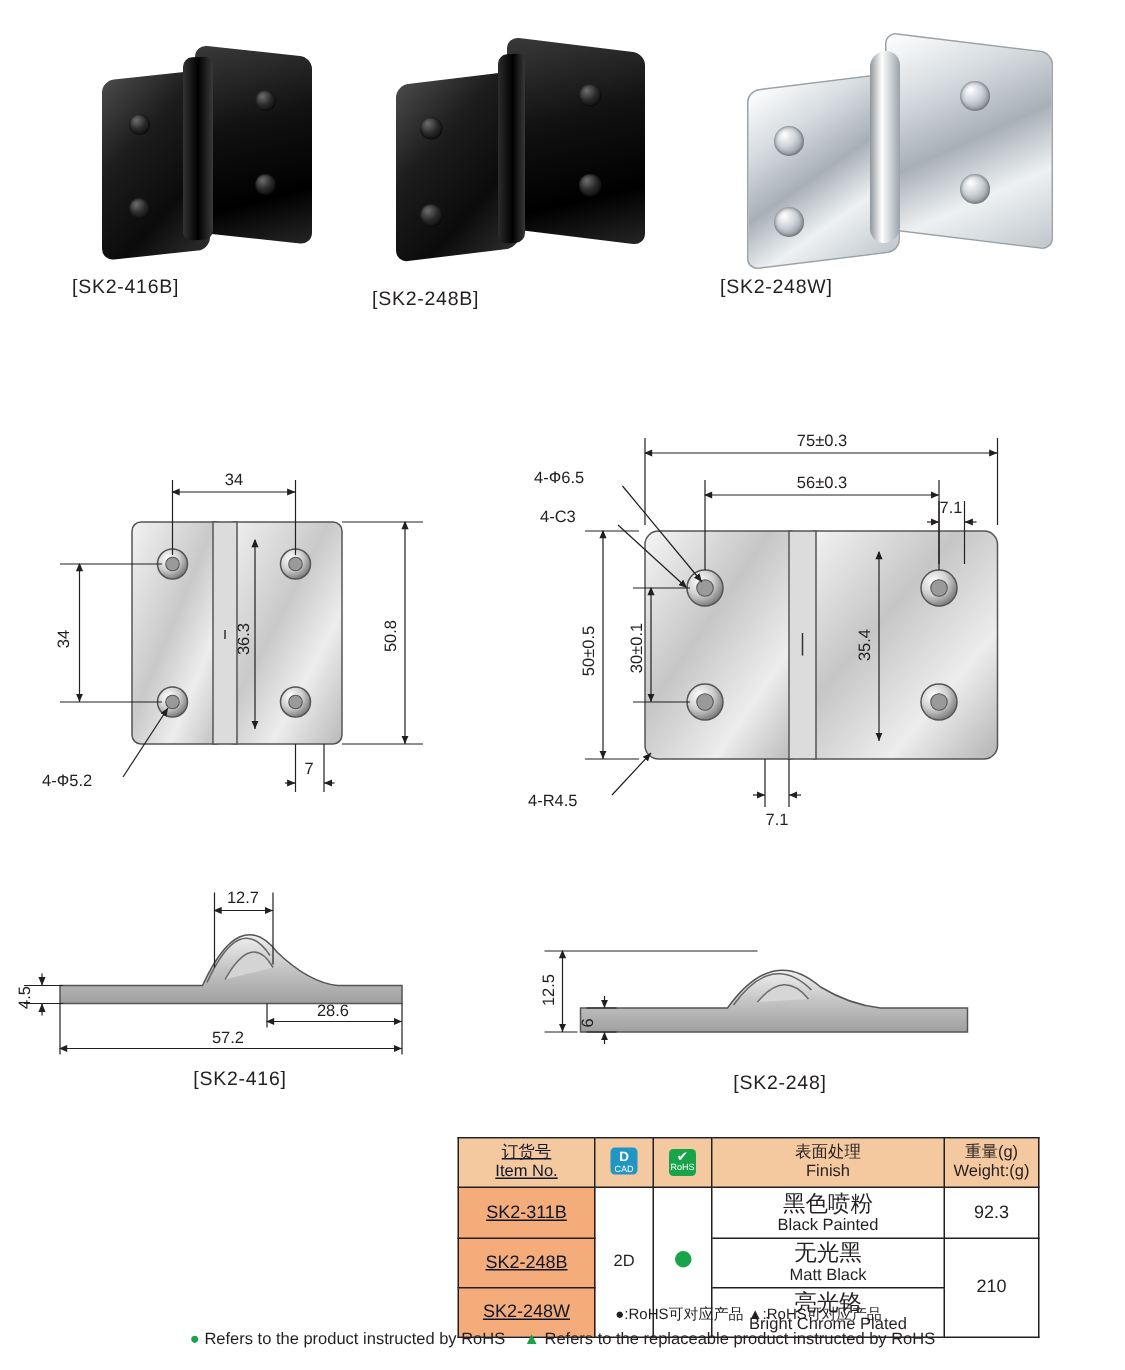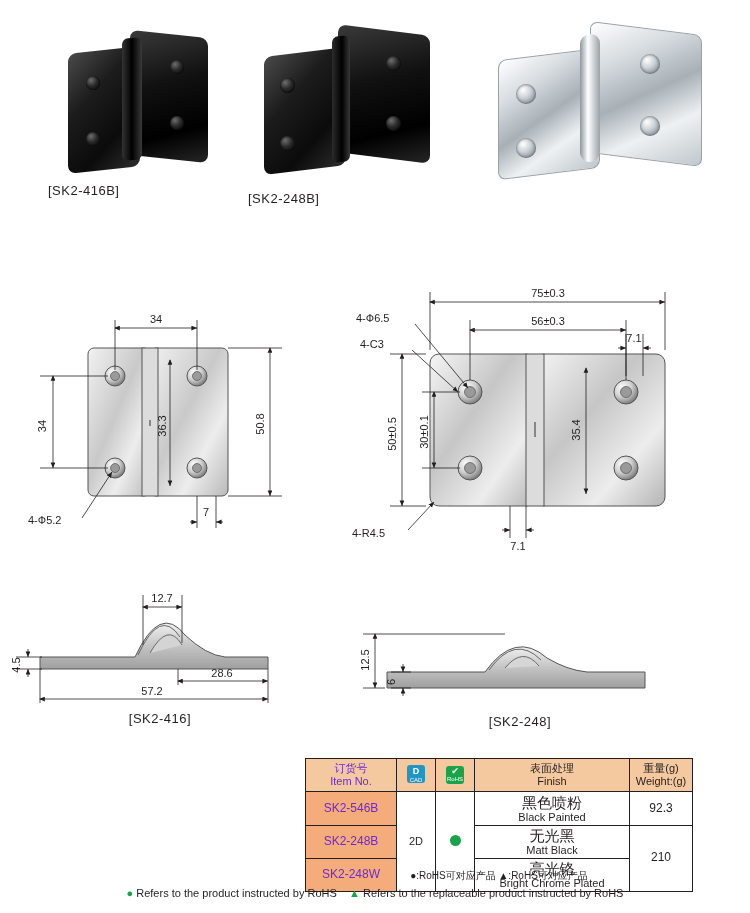--- a/index.html
+++ b/index.html
@@ -87,23 +87,24 @@
   }
   .spec-table thead th {
     background: #f4c9a0;
     font-weight: normal;
     height: 30px;
   }
   .th-cn { display: block; font-size: 11px; }
   .th-en { display: block; font-size: 11px; }
   .item-cell {
     background: #f4ad7a;
-    color: #6d28d9;
+    color: #0f172a;
     font-size: 12px;
     width: 86px;
+    text-decoration: underline;
   }
   .cad-cell, .rohs-cell { width: 34px; }
   .finish-cell { width: 150px; }
   .weight-cell { width: 58px; font-size: 12px; }
   .fin-cn { display: block; font-size: 15px; }
   .fin-en { display: block; font-size: 11px; }
 
   .cad-badge {
     display: inline-block;
     width: 18px; height: 18px;
@@ -186,20 +187,21 @@
   <div class="photo-cell" style="left:480px; top:0; width:230px;">
     <div class="hinge" style="width:230px; height:155px; margin:0 auto;">
       <div class="leaf chrome-leaf" style="left:18px; top:34px; width:100px; height:118px; transform:skewY(-7deg);"></div>
       <div class="leaf chrome-leaf" style="left:110px; top:8px; width:110px; height:130px; transform:skewY(7deg);"></div>
       <div class="knuckle" style="left:100px; top:14px; width:20px; height:128px; background:linear-gradient(90deg,#8e969c,#ffffff 40%,#9aa2a8); border-radius:10px; transform:skewY(-3deg);"></div>
       <div class="hole hole-chrome" style="left:36px; top:64px; width:20px; height:20px;"></div>
       <div class="hole hole-chrome" style="left:36px; top:118px; width:20px; height:20px;"></div>
       <div class="hole hole-chrome" style="left:160px; top:34px; width:20px; height:20px;"></div>
       <div class="hole hole-chrome" style="left:160px; top:96px; width:20px; height:20px;"></div>
     </div>
+    <div class="photo-caption" style="margin-top:8px;">[SK2-248W]</div>
   </div>
 </div>
 
 <div class="abs" style="left:20px; top:290px; width:300px; height:260px;">
   <svg width="300" height="260" viewBox="0 0 300 260">
     <defs>
       <linearGradient id="metal1" x1="0" y1="0" x2="1" y2="1">
         <stop offset="0%" stop-color="#f2f2f2"></stop>
         <stop offset="45%" stop-color="#c9c9c9"></stop>
         <stop offset="70%" stop-color="#ededed"></stop>
@@ -473,21 +475,21 @@
         <span class="th-en">Finish</span>
       </th>
       <th class="weight-cell">
         <span class="th-cn">重量(g)</span>
         <span class="th-en">Weight:(g)</span>
       </th>
     </tr>
   </thead>
   <tbody>
     <tr style="height:34px;">
-      <td class="item-cell">SK2-546B</td>
+      <td class="item-cell">SK2-311B</td>
       <td class="cad-cell" rowspan="3">2D</td>
       <td class="rohs-cell" rowspan="3">
         <span class="green-dot"></span>
       </td>
       <td class="finish-cell">
         <span class="fin-cn">黑色喷粉</span>
         <span class="fin-en">Black  Painted</span>
       </td>
       <td class="weight-cell">92.3</td>
     </tr>

